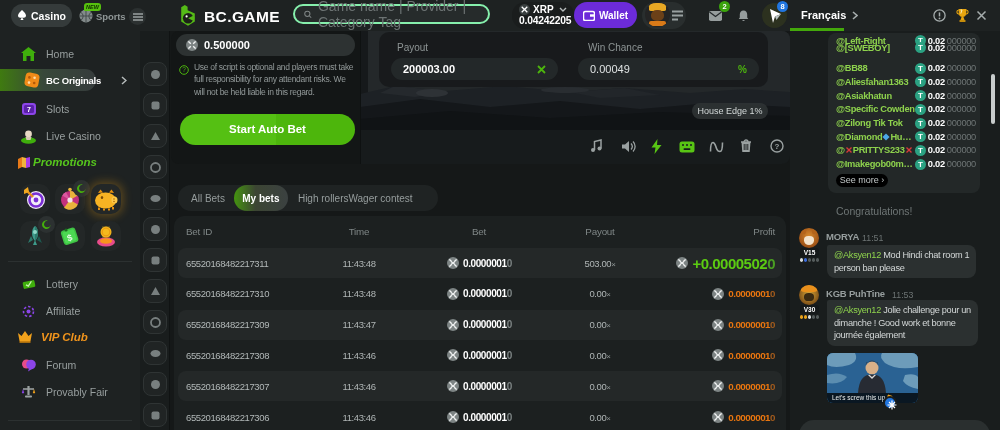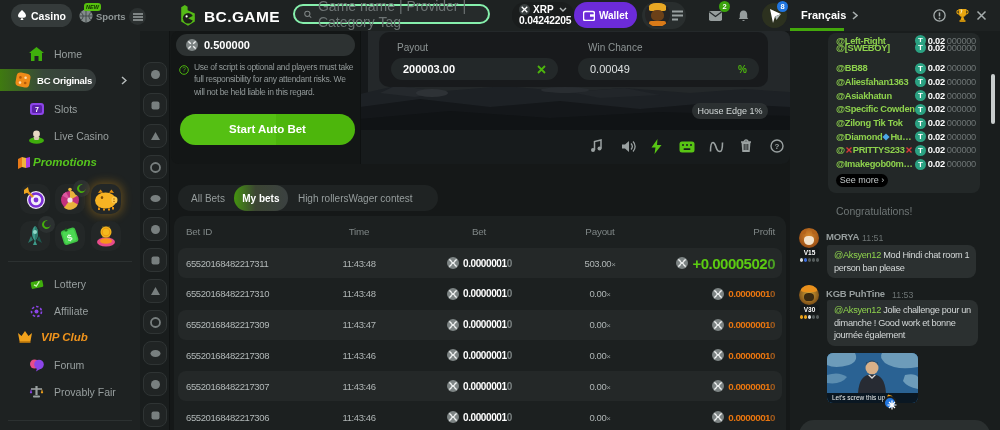--- a/index.html
+++ b/index.html
@@ -17,23 +17,23 @@
 #sports{left:79px;top:9px;color:#8f9696;font-weight:bold;font-size:9.5px;letter-spacing:-.1px;gap:3px}
 #newb{left:84px;top:3px;width:17px;height:8px;background:#56c10e;border-radius:3px 3px 3px 1px;color:#0f2a02;font-size:5.5px;font-weight:bold;font-style:italic;text-align:center;line-height:8px}
 #burger{left:129px;top:8px;width:17px;height:17px;border-radius:50%;background:#2c3131;color:#9aa1a1;font-size:9px;text-align:center;line-height:18px;font-weight:bold}
 #logotxt{left:204px;top:8px;color:#fff;font-weight:bold;font-size:15.5px;letter-spacing:.4px}
 #search{left:293px;top:4px;width:197px;height:20px;background:#262b2b;border:2px solid #86efac;border-radius:12px;color:#6c7373;font-size:14px;gap:6px;padding-left:9px}
 #xrp{left:512px;top:2px;width:62px;height:27px;background:#1a1d1d;border-radius:13px;padding:2px 0 0 7px}
 #wallet{left:574px;top:2px;width:63px;height:26px;background:#6c2bd9;border-radius:13px;color:#fff;font-weight:bold;font-size:10px;justify-content:center;gap:4px}
 #fr{left:801px;top:9px;color:#fff;font-weight:bold;font-size:11px}
 #frline{left:790px;top:28px;width:54px;height:3px;background:#43a80b}
 
-.sitem{left:12px;height:20px;color:#989f9f;font-size:10.5px;gap:9px;padding-left:16px;width:140px;white-space:nowrap}
+.sitem{left:4px;height:20px;color:#989f9f;font-size:10.5px;gap:9px;padding-left:16px;width:140px;white-space:nowrap}
 .sico{width:17px;height:17px;flex:none;display:flex;align-items:center;justify-content:center}
-#bcorig{left:0;top:69px;width:96px;height:22px;border-radius:0 12px 12px 0;background:linear-gradient(90deg,#3f7a10 0%,#38483a 45%,#363c3c 100%);color:#fff;font-weight:bold;font-size:9.5px;letter-spacing:-.2px;gap:6px;padding-left:14px;white-space:nowrap}
+#bcorig{left:0;top:69px;width:96px;height:22px;border-radius:0 12px 12px 0;background:linear-gradient(90deg,#3f7a10 0%,#38483a 45%,#363c3c 100%);color:#fff;font-weight:bold;font-size:9.5px;letter-spacing:-.2px;gap:6px;padding-left:23px;white-space:nowrap}
 .pbox{width:30px;height:30px;border-radius:10px;background:#232727;position:absolute}
 .divid{left:8px;width:124px;height:1px;background:#2c3131}
 
 .rbtn{left:3px;width:24px;height:24px;border-radius:8px;background:#202424;border:1px solid #2f3434;position:absolute;display:flex;align-items:center;justify-content:center}
 
 #ctrl{left:171px;top:31px;width:189px;height:133px;background:#131616;border-radius:8px 0 0 8px}
 #scene{left:360px;top:31px;width:430px;height:99px;background:linear-gradient(180deg,#202527 0%,#1b2022 40%,#15191b 75%,#131719 100%);overflow:hidden;border-top-right-radius:8px}
 #strip{left:360px;top:130px;width:430px;height:34px;background:#171b1c;border-radius:0 0 8px 0}
 #betin{left:176px;top:34px;width:179px;height:22px;background:#2d3232;border-radius:11px;color:#fff;font-weight:bold;font-size:11px;gap:6px;padding-left:10px}
 #note{left:194px;top:61px;width:170px;color:#939a9a;font-size:8.5px;letter-spacing:-.3px;line-height:12.4px;white-space:nowrap}

